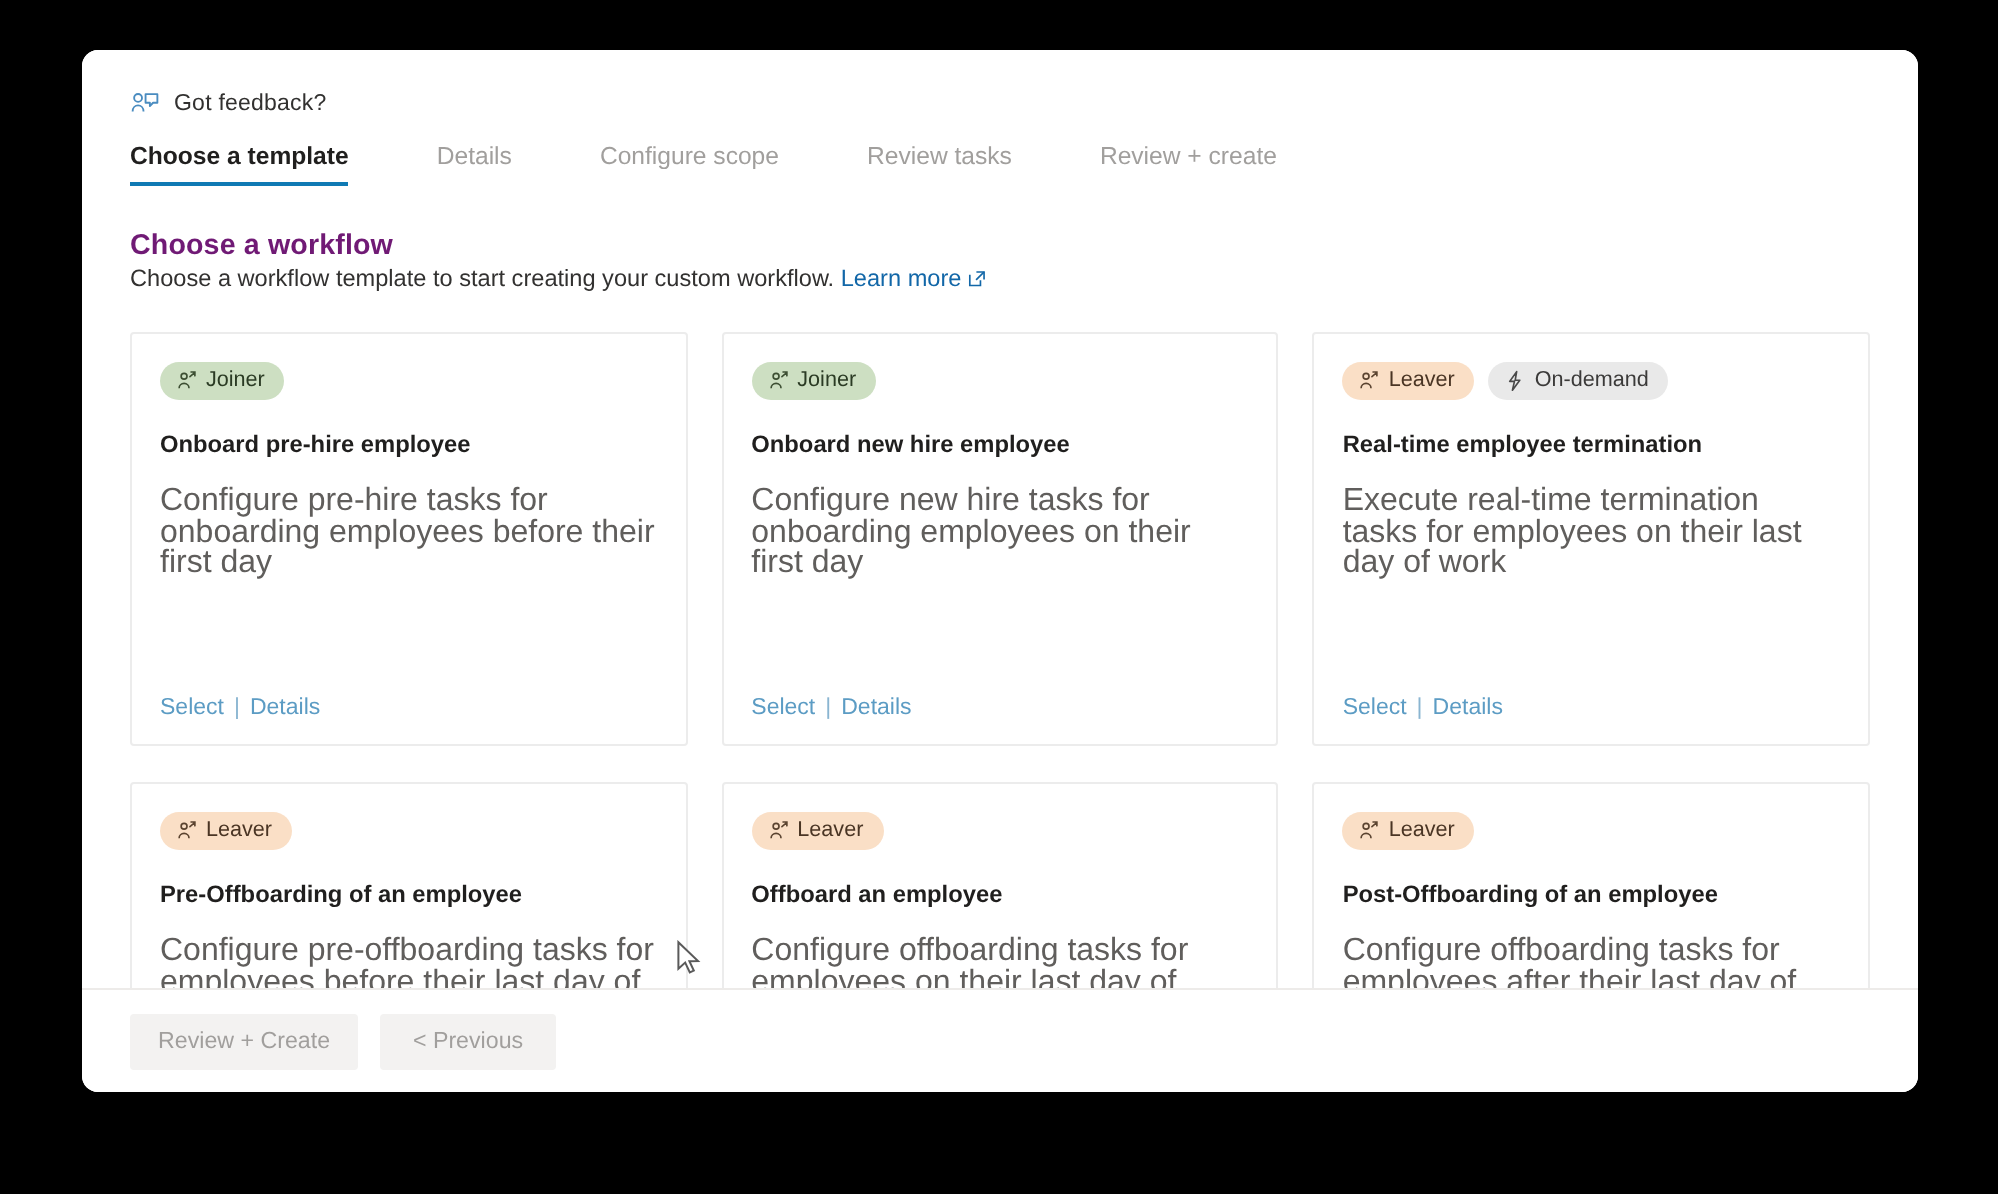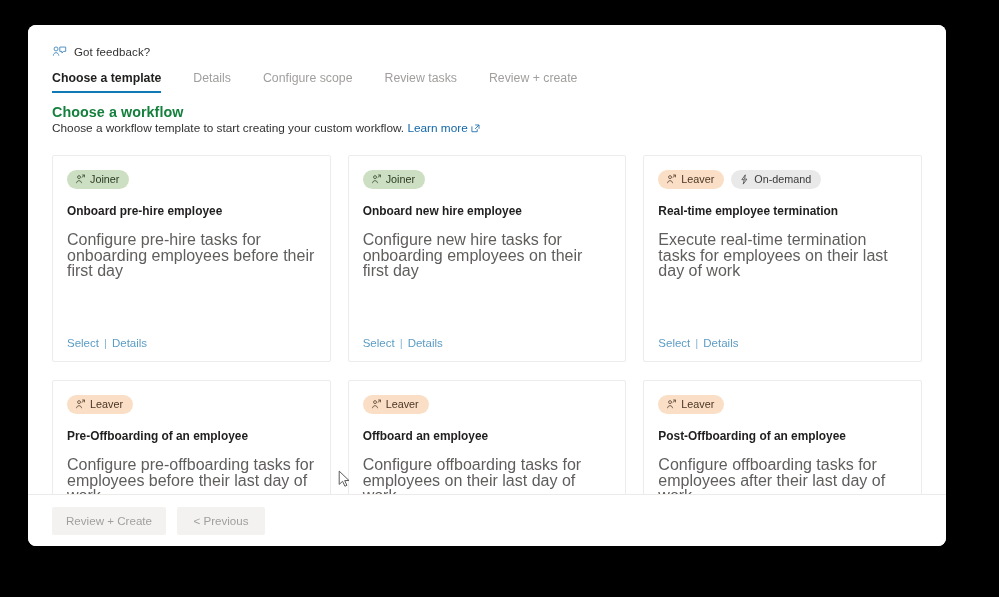--- a/index.html
+++ b/index.html
@@ -12,21 +12,21 @@
 
   body {
     background: #000000;
     font-family: "Liberation Sans", sans-serif;
     -webkit-font-smoothing: antialiased;
   }
 
   
   .panel {
     position: absolute;
-    left: 28px;
+    left: 41px;
     top: 25px;
     width: 918px;
     height: 521px;
     background: #ffffff;
     border-radius: 8px;
     overflow: hidden;
     display: flex;
     flex-direction: column;
   }
 
@@ -48,21 +48,21 @@
   .feedback-label {
     font-size: 11.5px;
     color: #323130;
     letter-spacing: 0.01em;
   }
 
   
   .tabs {
     display: flex;
     align-items: flex-end;
-    gap: 0;
+    gap: 12px;
     height: 26px;
   }
   .tab {
     position: relative;
     font-size: 12.3px;
     color: #a19f9d;
     padding: 0 16px 7px 0;
     white-space: nowrap;
     line-height: 15px;
     background: none;
@@ -91,22 +91,22 @@
     flex: 1 1 auto;
     overflow: hidden;
     position: relative;
     padding: 0 24px;
     background: #ffffff;
   }
 
   .page-title {
     font-size: 14.3px;
     font-weight: 700;
-    color: #15803d;
-    margin-top: 11px;
+    color: #701a75;
+    margin-top: 22px;
     letter-spacing: 0.005em;
   }
 
   .page-subtitle {
     font-size: 11.8px;
     color: #323130;
     line-height: 16px;
   }
   .learn-more {
     color: #1267a8;

